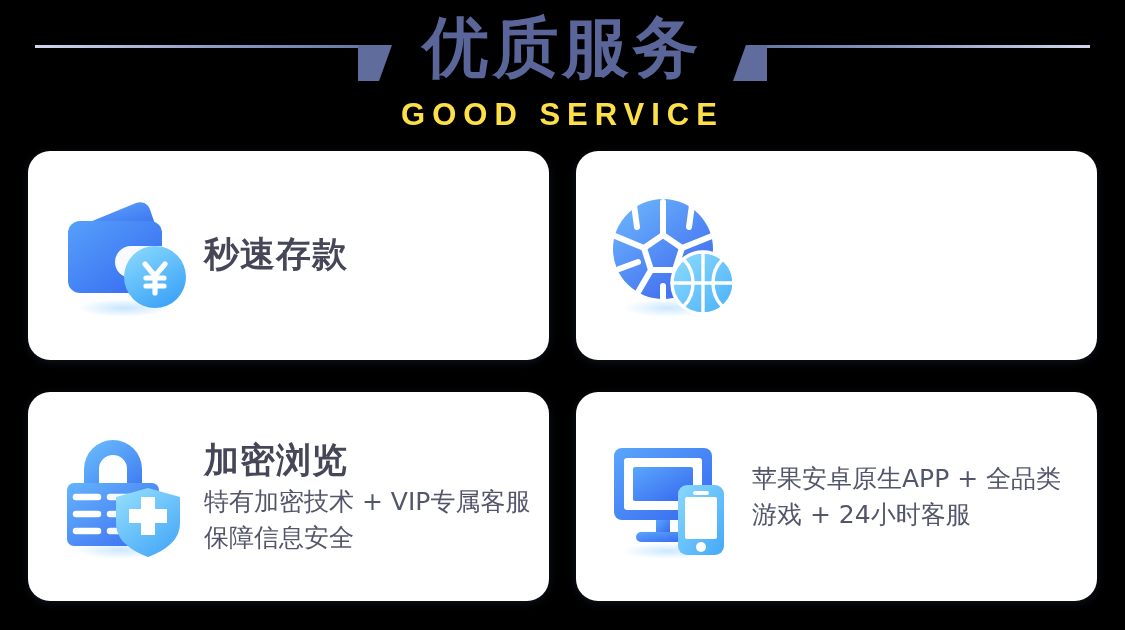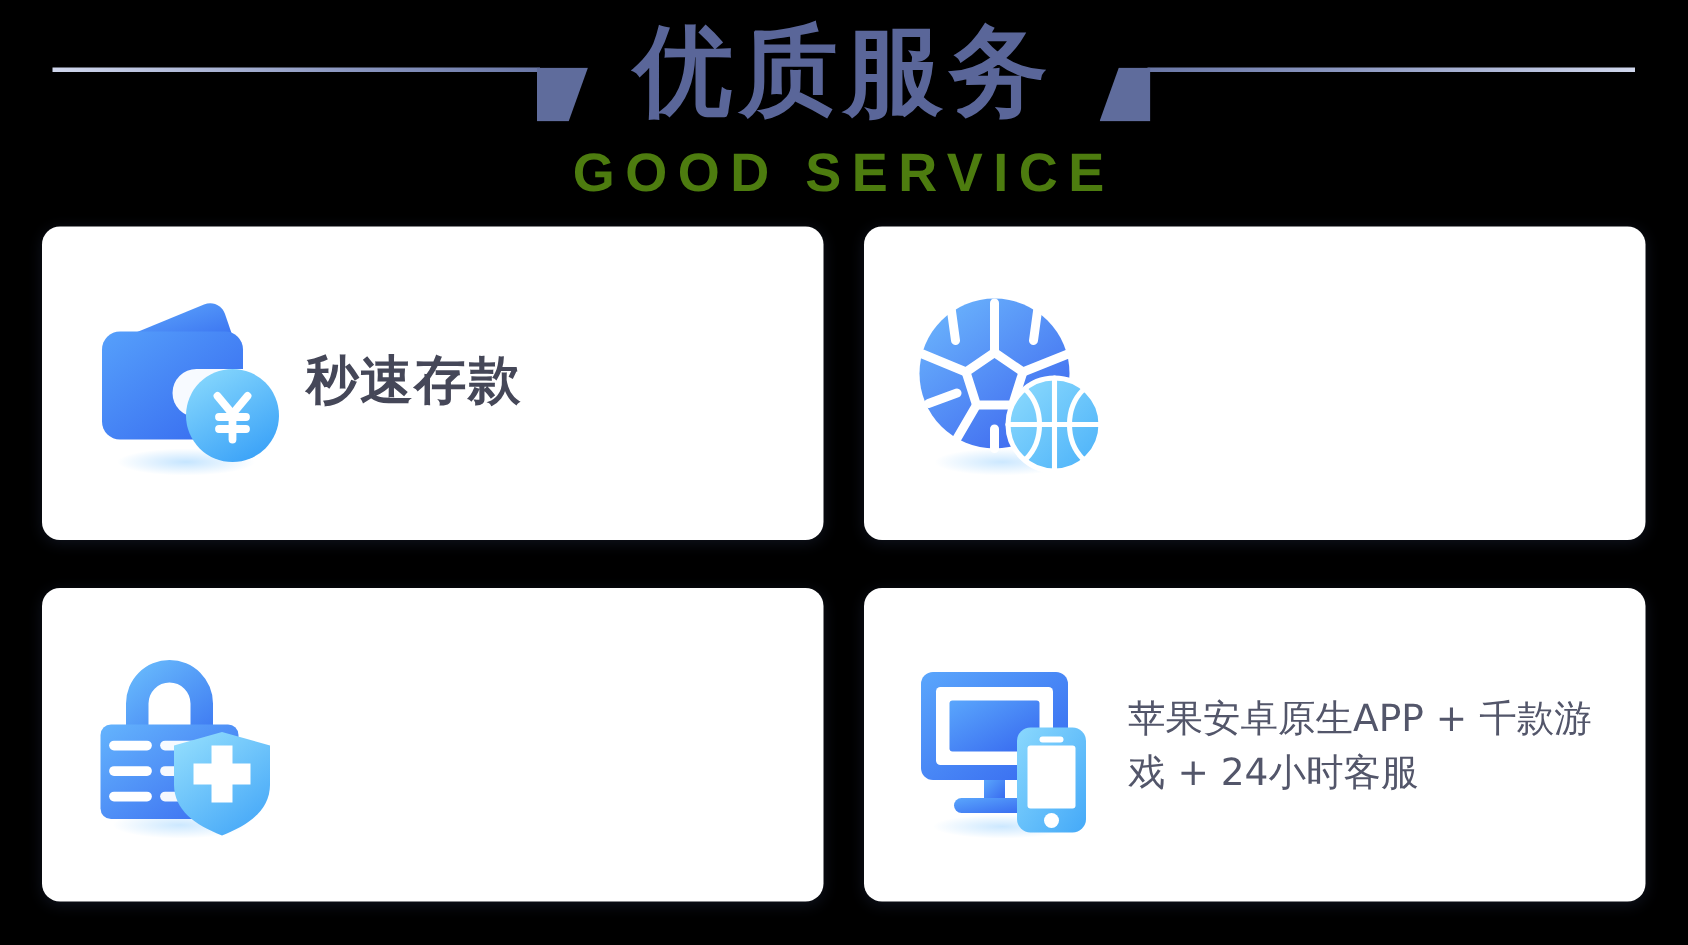--- a/index.html
+++ b/index.html
@@ -23,32 +23,32 @@
   .chev.l{left:358px;clip-path:polygon(0 0,100% 0,62% 100%,0 100%);}
   .chev.r{right:358px;clip-path:polygon(38% 0,100% 0,100% 100%,0 100%);}
 
   .cn-title{
     position:absolute;left:0;right:0;top:8px;text-align:center;
     font-size:66px;font-weight:bold;letter-spacing:4px;color:#5a6699;
     line-height:80px;font-family:"DejaVu Sans","Liberation Sans",sans-serif;
   }
   .en-title{
     position:absolute;left:0;right:0;top:97px;text-align:center;
-    font-size:36px;font-weight:bold;letter-spacing:7px;color:#4d7c0f;
+    font-size:31px;font-weight:bold;letter-spacing:7px;color:#fde047;
     line-height:36px;
   }
 
   
   .grid{
     position:absolute;left:28px;top:151px;width:1069px;height:450px;
     display:grid;grid-template-columns:521px 521px;grid-template-rows:209px 209px;
     column-gap:27px;row-gap:32px;
   }
   .card{
-    background:#ffffff;border-radius:12px;
+    background:#ffffff;border-radius:22px;
     display:flex;align-items:center;padding:0 18px 0 30px;box-sizing:border-box;
     box-shadow:0 2px 10px rgba(90,110,170,.18);
   }
   .icon-wrap{
     width:132px;height:132px;flex:0 0 132px;position:relative;margin-right:14px;
   }
   .icon-wrap svg{display:block;width:132px;height:132px;}
   .texts{flex:1 1 auto;min-width:0;}
   .card-title{
     font-size:35px;font-weight:bold;color:#454758;line-height:44px;
@@ -193,20 +193,24 @@
           </g>
           <g stroke="#ffffff" stroke-width="6.5" stroke-linecap="round" opacity="0.95">
             <path d="M52 66 H86"></path>
               <path d="M52 83 H86"></path>
               <path d="M52 100 H74"></path>
           </g>
           <path d="M90 57 L122 66 V92 c0 17 -14 27 -32 34 c-18 -7 -32 -17 -32 -34 V66 Z" fill="url(#sh)"></path>
           <path d="M84 76 h12 v-12 h14 v12 h12 v14 h-12 v12 h-14 v-12 h-12 z" fill="#ffffff" transform="translate(-13,2)"></path>
         </svg>
       </div>
+      <div class="texts">
+        <div class="card-title">加密浏览</div>
+        <div class="card-desc">特有加密技术 + VIP专属客服保障信息安全</div>
+      </div>
     </div>
 
     <div class="card two-line">
       <div class="icon-wrap">
         <svg viewBox="0 0 132 132" xmlns="http://www.w3.org/2000/svg">
           <defs>
             <linearGradient id="m1" x1="0" y1="0" x2="1" y2="1">
               <stop offset="0" stop-color="#5aa6fc"></stop>
                 <stop offset="1" stop-color="#3667ef"></stop>
             </linearGradient>
@@ -225,18 +229,18 @@
           <rect x="27" y="36" width="60" height="34" rx="2" fill="url(#m1)"></rect>
           <rect x="50" y="89" width="14" height="14" fill="url(#m1)"></rect>
           <rect x="30" y="101" width="54" height="10" rx="5" fill="url(#m1)"></rect>
           <rect x="72" y="54" width="46" height="70" rx="9" fill="url(#p1)"></rect>
           <rect x="79" y="66" width="32" height="42" rx="2" fill="#ffffff"></rect>
           <rect x="87" y="60" width="16" height="4" rx="2" fill="#ffffff"></rect>
           <circle cx="95" cy="116" r="5" fill="#ffffff"></circle>
         </svg>
       </div>
       <div class="texts">
-        <div class="card-desc">苹果安卓原生APP + 千款游戏 + 24小时客服</div>
+        <div class="card-desc">苹果安卓原生APP + 全品类游戏 + 24小时客服</div>
       </div>
     </div>
 
   </div>
 </div>
 
 </body></html>

